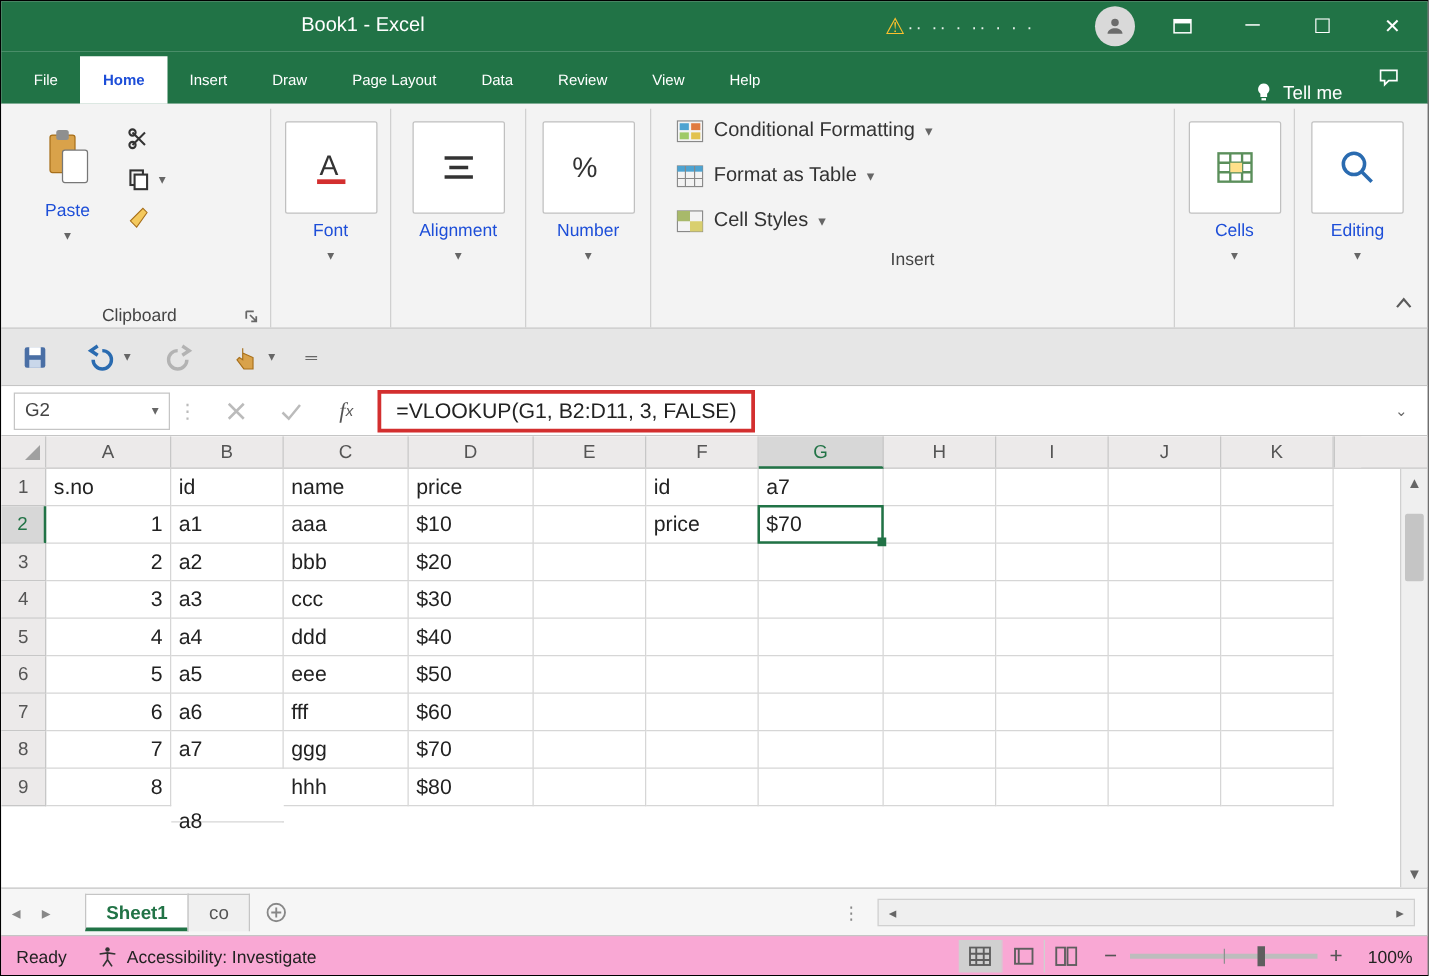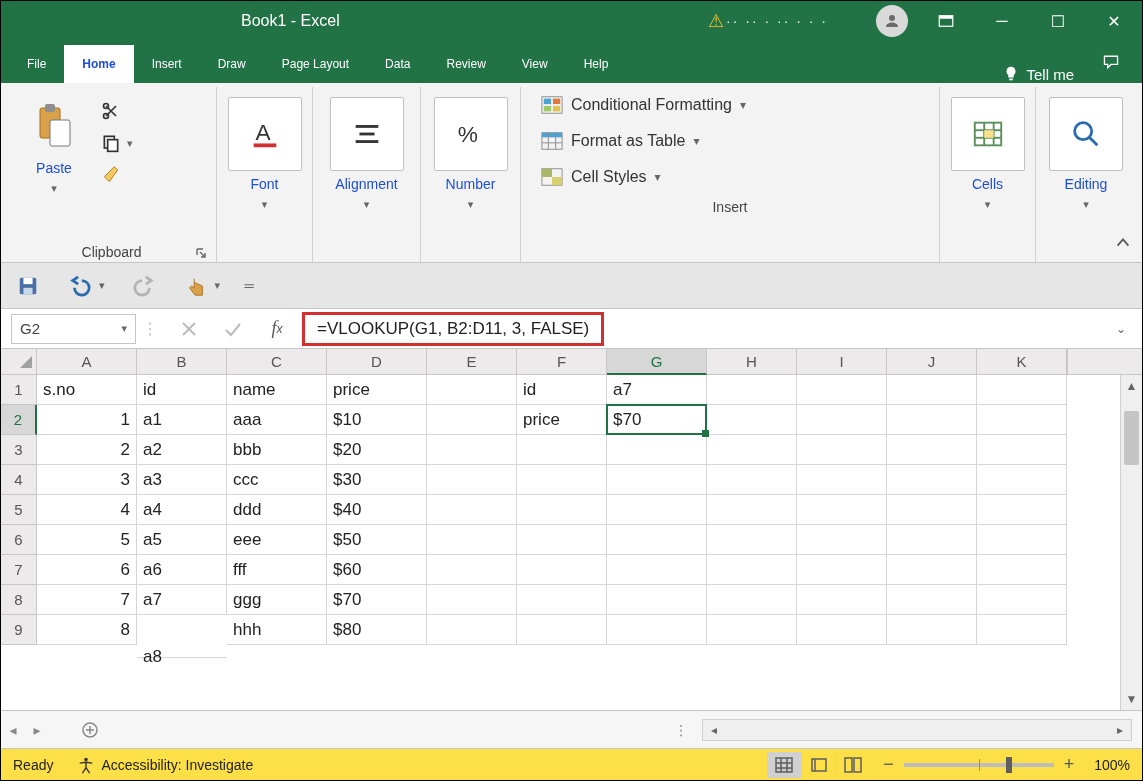--- a/index.html
+++ b/index.html
@@ -94,21 +94,21 @@
   .sheetrow .stab.active{ background:#fff; color:#217346; font-weight:600; border-bottom:3px solid #217346; padding-bottom:3px;}
   .sheetrow .addtab{ width:30px; height:30px; display:flex; align-items:center; justify-content:center; margin-left:6px;}
   .sheetrow .addtab svg{width:16px;height:16px;stroke:#888;stroke-width:1.5;fill:none;}
   .sheetrow .gutter{ flex:1; }
   .sheetrow .dots{ padding:0 10px; color:#888; letter-spacing:4px;}
   .sheetrow .hscroll{ width:430px; height:22px; background:#efefef; border:1px solid #d0d0d0; display:flex; align-items:center;}
   .sheetrow .hscroll .harrow{width:22px; text-align:center; font-size:12px; color:#666;}
   .sheetrow .hscroll .hthumb{flex:1;}
 
   
-  .status { height:32px; border-top:1px solid #c5c5c5; display:flex; align-items:center; padding:0 12px; font-size:14px; background:#fde047;}
+  .status { height:32px; border-top:1px solid #c5c5c5; display:flex; align-items:center; padding:0 12px; font-size:14px; background:#f9a8d4;}
   .status .s1{ margin-right:24px;}
   .status .s2{ display:flex; align-items:center; gap:6px;}
   .status .s2 svg{width:18px;height:18px;}
   .status .spacer{ flex:1;}
   .views{ display:flex; gap:0; margin-right:14px;}
   .views .v{ width:34px; height:26px; display:flex; align-items:center; justify-content:center; border-left:1px solid #d0d0d0;}
   .views .v:first-child{border-left:none;}
   .views .v.active{ background:#d0d0d0;}
   .views svg{width:18px;height:16px;stroke:#5e5e5e;fill:none;stroke-width:1.5;}
   .zoom{ display:flex; align-items:center; gap:10px;}
@@ -552,20 +552,24 @@
         <div class="selcell" style="left: 605px; top: 29px; width: 101px; height: 31px;">
           <div class="handle"></div>
         </div>
       </div>
 </div>
 
 <div class="sheetrow">
   <div class="nav">◂</div>
   <div class="nav">▸</div>
   <div style="width:20px;"></div>
+  <div id="sheettabs" style="display:flex;">
+        <div class="stab active">Sheet1</div>
+        <div class="stab">co</div>
+      </div>
   <div class="addtab">
         <svg viewBox="0 0 16 16">
           <circle cx="8" cy="8" r="7"></circle>
           <line x1="8" y1="4" x2="8" y2="12"></line>
           <line x1="4" y1="8" x2="12" y2="8"></line>
         </svg>
       </div>
   <div class="gutter"></div>
   <div class="dots">⋮</div>
   <div class="hscroll">

